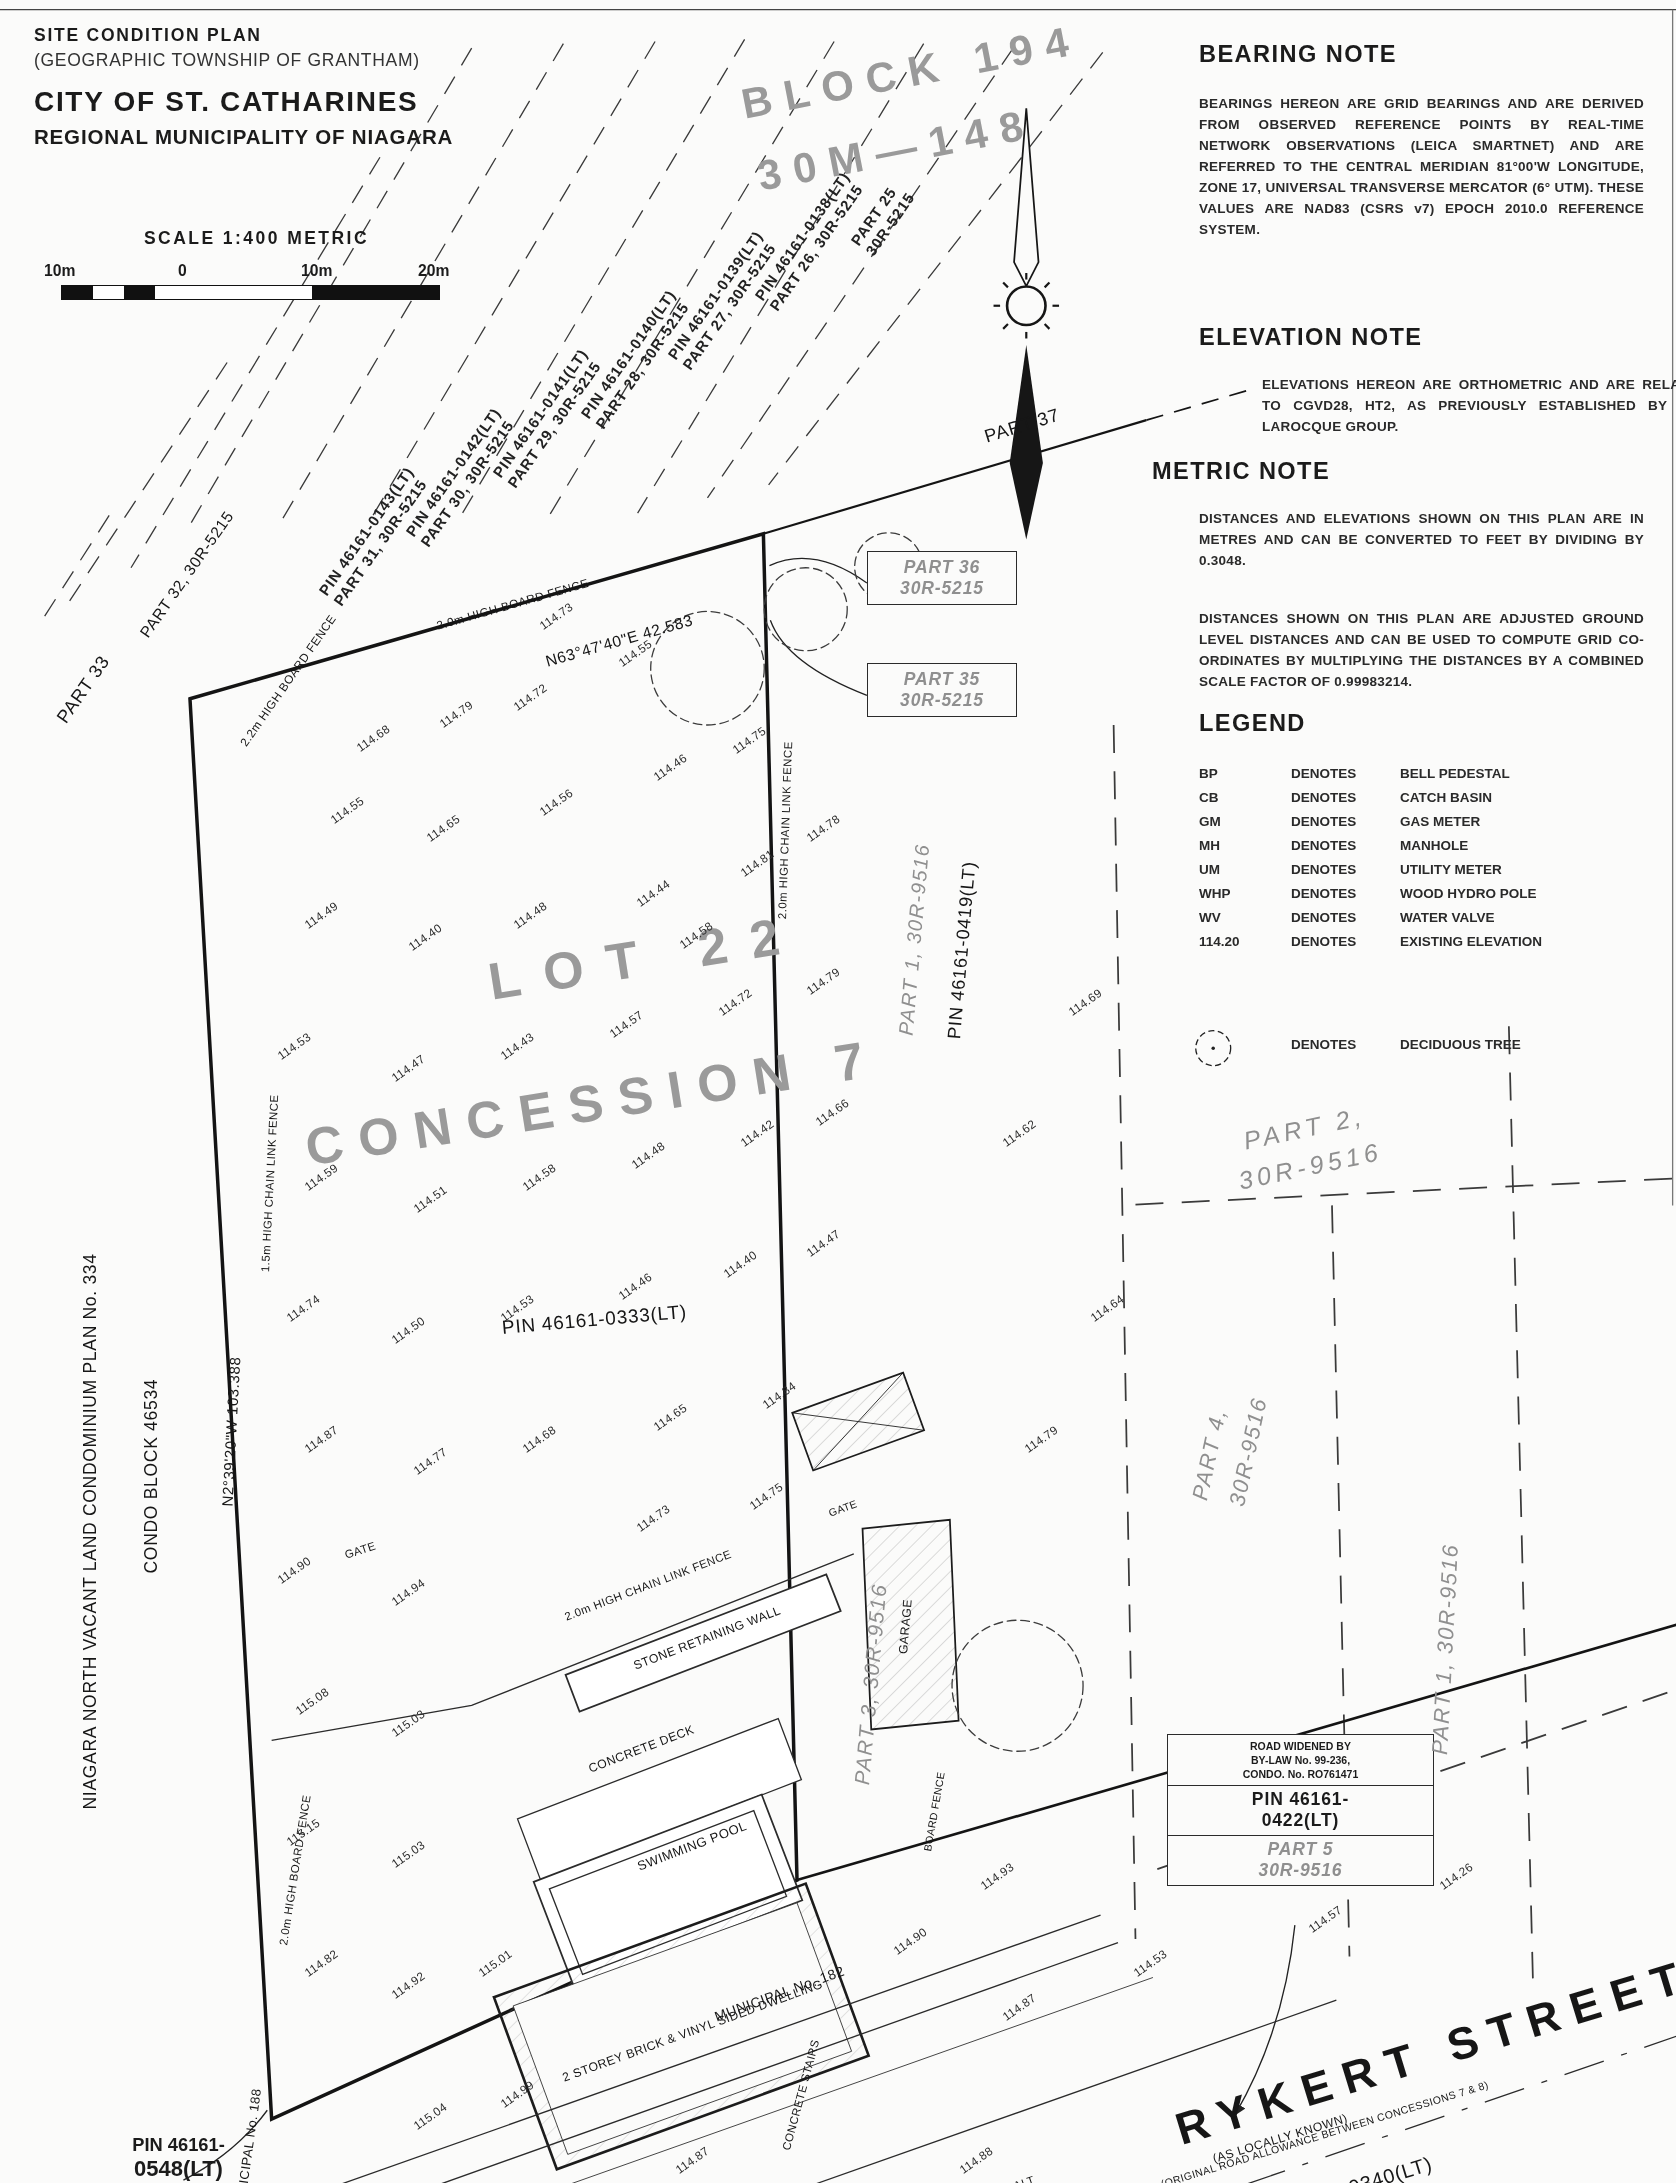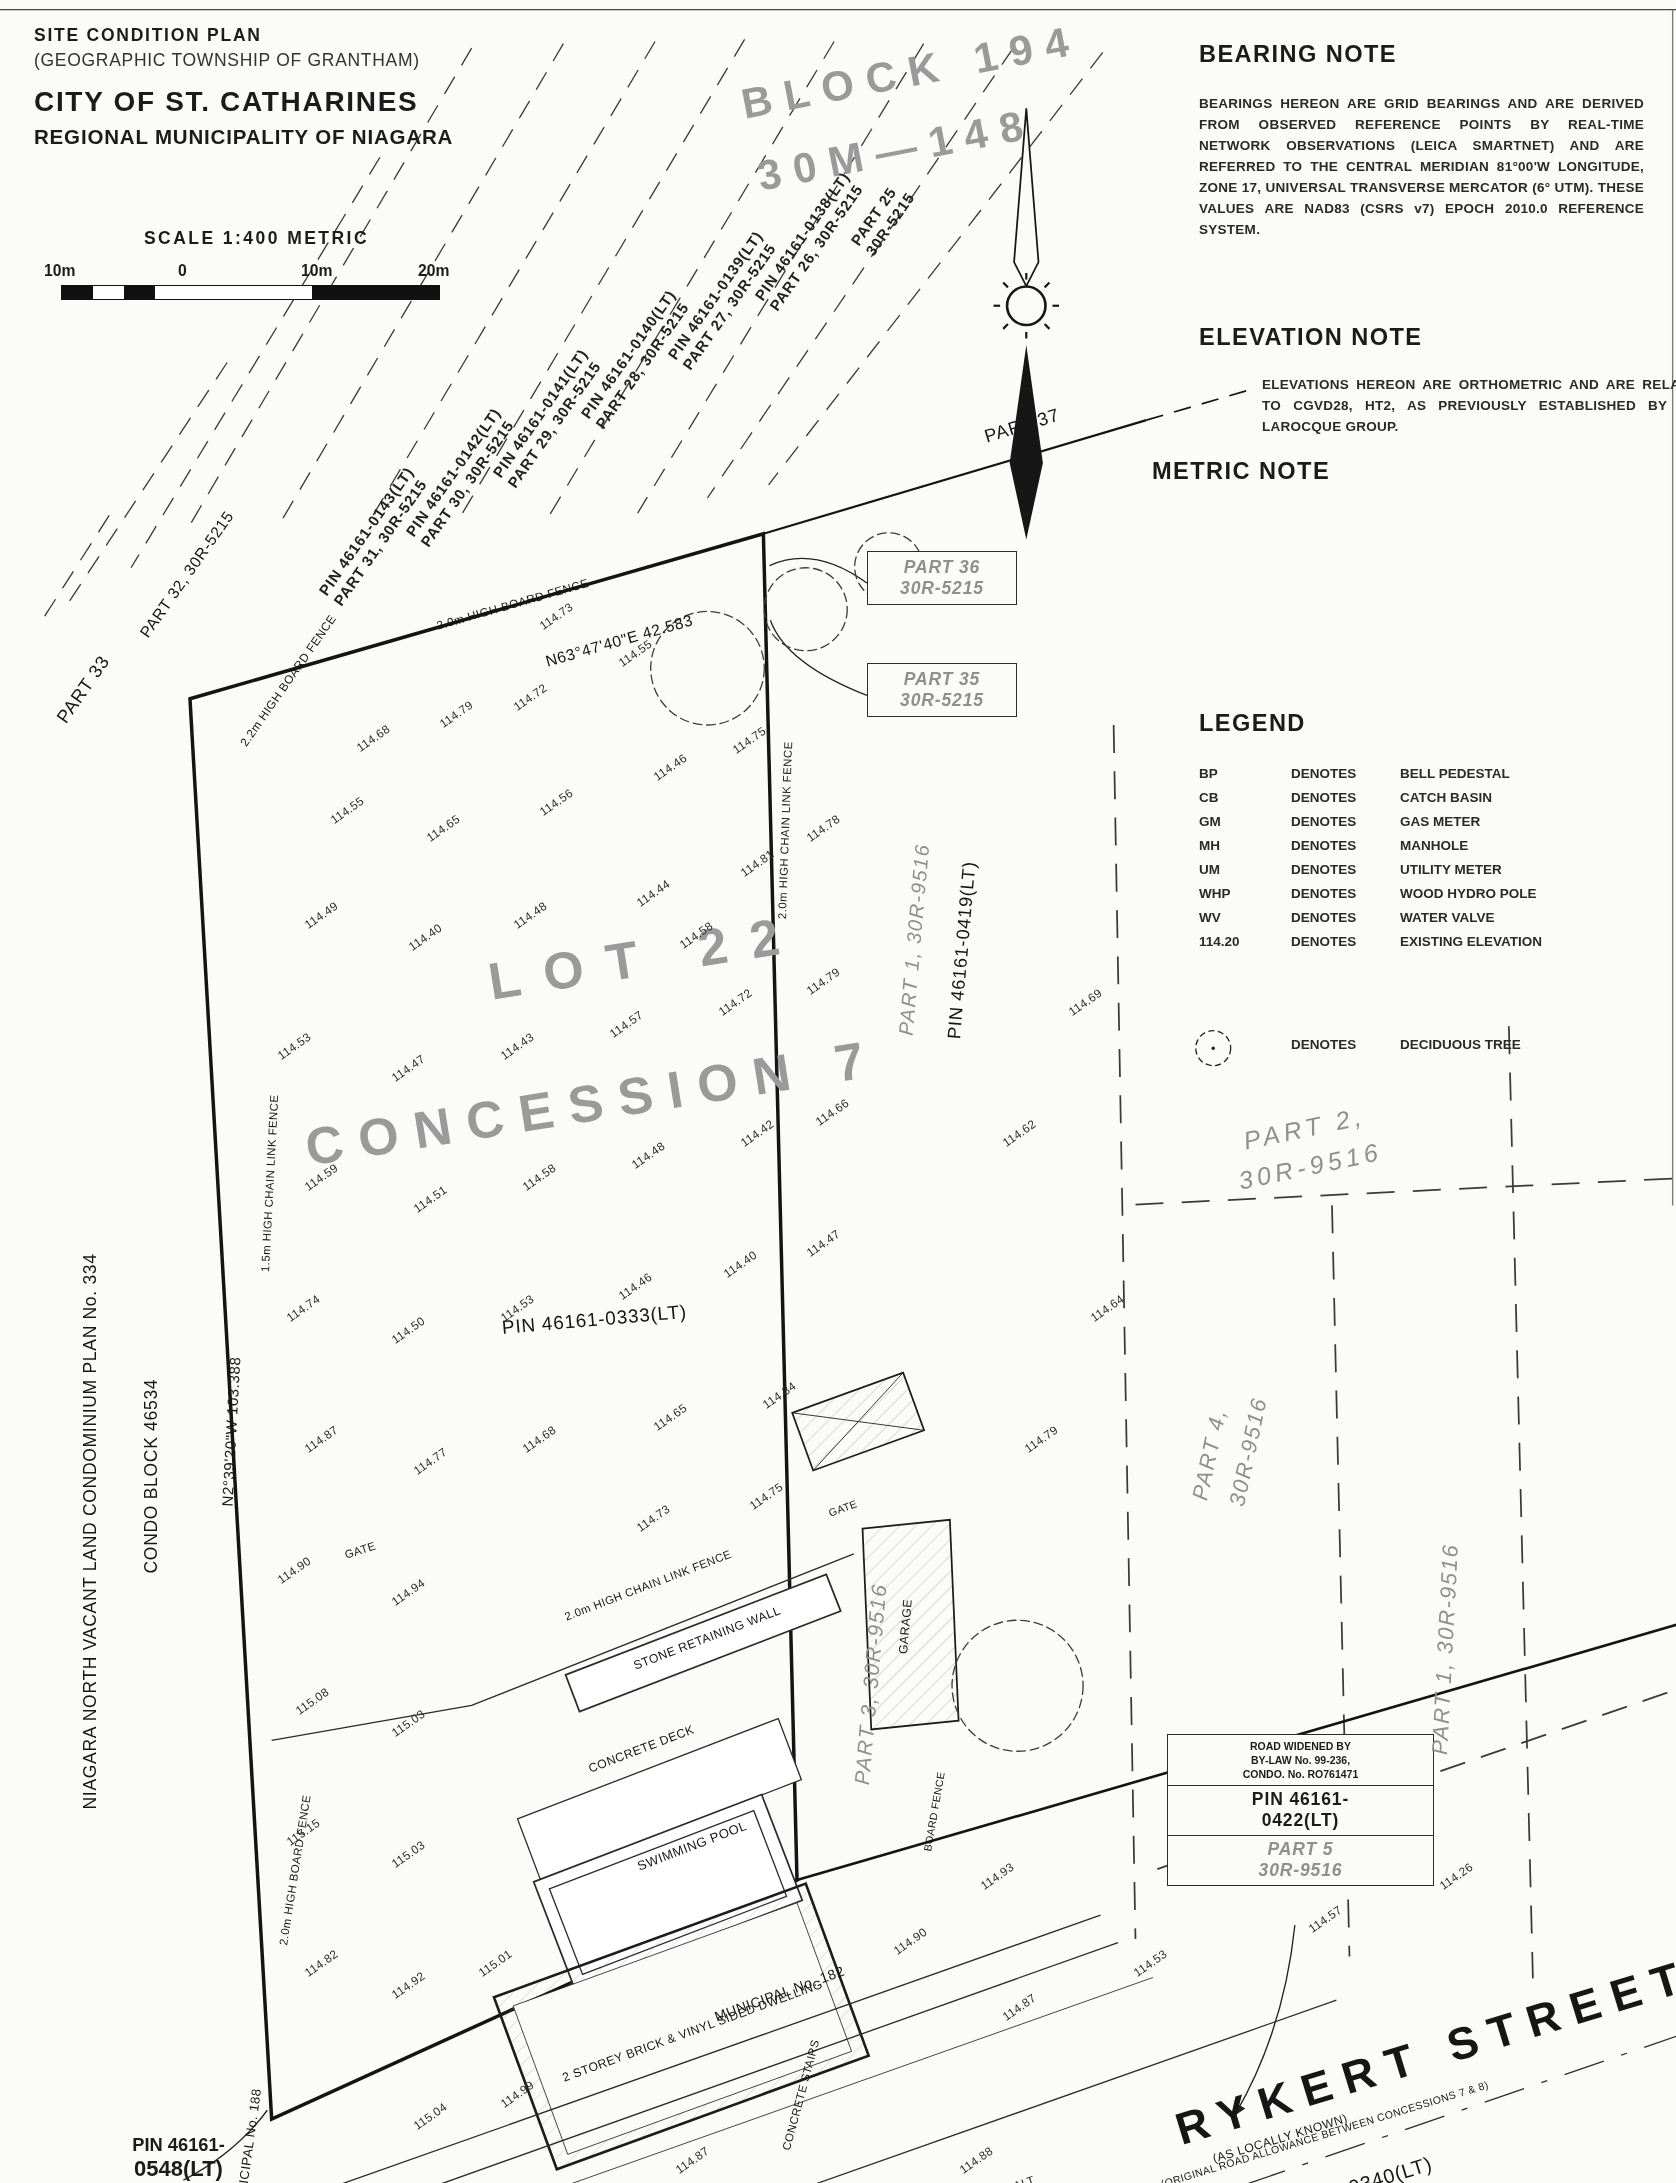--- a/index.html
+++ b/index.html
@@ -187,20 +187,22 @@
       <div class="seg w" style="width:31px"></div>
     <div class="seg w" style="width:126px;border-right:1.3px solid #111"></div>
     <div class="seg b" style="width:126px"></div>
   </div>
 
   <div class="note-title" style="left:1199px;top:41px">BEARING NOTE</div>
   <div class="note-body" style="left:1199px;top:94px">BEARINGS HEREON ARE GRID BEARINGS AND ARE DERIVED FROM OBSERVED REFERENCE POINTS BY REAL-TIME NETWORK OBSERVATIONS (LEICA SMARTNET) AND ARE REFERRED TO THE CENTRAL MERIDIAN 81°00'W LONGITUDE, ZONE 17, UNIVERSAL TRANSVERSE MERCATOR (6° UTM). THESE VALUES ARE NAD83 (CSRS v7) EPOCH 2010.0 REFERENCE SYSTEM.</div>
   <div class="note-title" style="left:1199px;top:324px">ELEVATION NOTE</div>
   <div class="note-body" style="left:1262px;top:375px">ELEVATIONS HEREON ARE ORTHOMETRIC AND ARE RELATED TO CGVD28, HT2, AS PREVIOUSLY ESTABLISHED BY THE LAROCQUE GROUP.</div>
   <div class="note-title" style="left:1152px;top:458px">METRIC NOTE</div>
+  <div class="note-body" style="left:1199px;top:509px">DISTANCES AND ELEVATIONS SHOWN ON THIS PLAN ARE IN METRES AND CAN BE CONVERTED TO FEET BY DIVIDING BY 0.3048.</div>
+  <div class="note-body" style="left:1199px;top:609px">DISTANCES SHOWN ON THIS PLAN ARE ADJUSTED GROUND LEVEL DISTANCES AND CAN BE USED TO COMPUTE GRID CO-ORDINATES BY MULTIPLYING THE DISTANCES BY A COMBINED SCALE FACTOR OF 0.99983214.</div>
   <div class="note-title" style="left:1199px;top:710px">LEGEND</div>
   <div id="legend-items" class="abs">
       <div class="lrow">
         <span class="c1">BP</span>
         <span class="c2">DENOTES</span>
         <span class="c3">BELL PEDESTAL</span>
       </div>
       <div class="lrow">
         <span class="c1">CB</span>
         <span class="c2">DENOTES</span>

